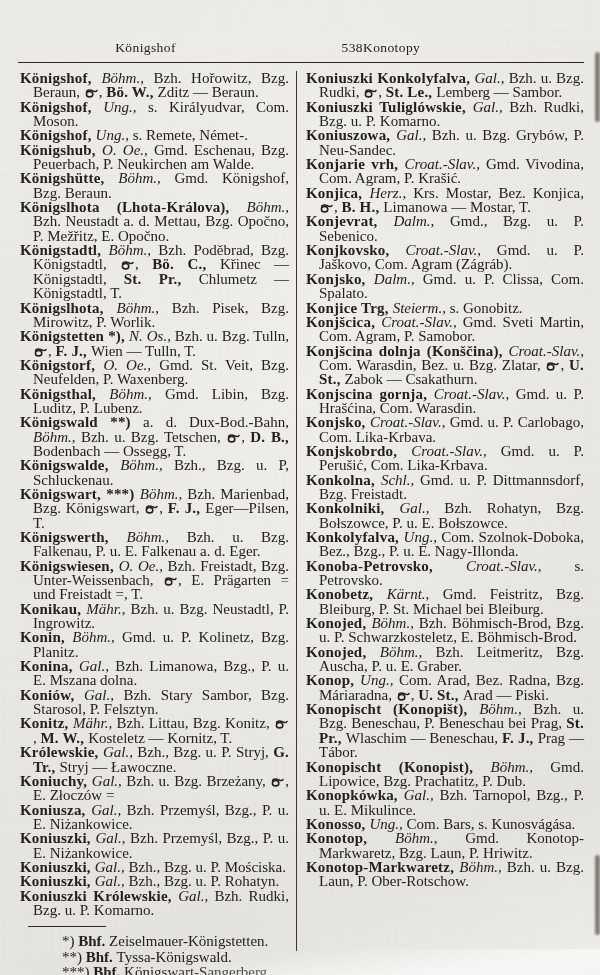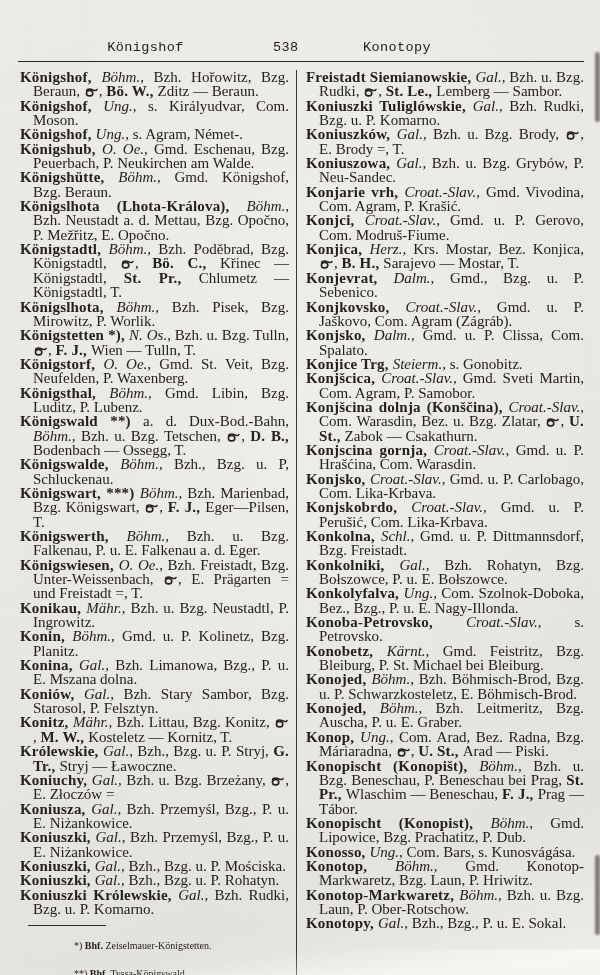--- a/index.html
+++ b/index.html
@@ -19,24 +19,24 @@
     overflow:hidden;
   }
   .edge-smudge{position:absolute;right:0;width:5px;background:rgba(40,35,30,.55);border-radius:3px;filter:blur(1px);}
   .edge-smudge.top{top:52px;height:70px;}
   .edge-smudge.bottom{top:855px;height:80px;}
   .bottom-edge{position:absolute;left:0;bottom:0;width:100%;height:26px;
     background:linear-gradient(173deg, rgba(0,0,0,0) 40%, rgba(255,255,255,.55) 75%, #f5f4f1 100%);}
 
   .header{
     position:relative;display:flex;align-items:baseline;
-    padding:40px 18px 6px 18px;font-size:13.5px;letter-spacing:.4px;font-family:Liberation Mono, monospace;
+    padding:40px 18px 6px 18px;font-size:13.5px;letter-spacing:.4px;
   }
   .header .h-left{width:255px;text-align:center;}
-  .header .h-center{width:90px;text-align:left;}
+  .header .h-center{width:90px;text-align:right;}
   .header .h-right{flex:1;text-align:left;}
   .header-rule{margin:0 16px 0 18px;border-top:1.6px solid #2c2925;height:0;}
 
   .columns{display:flex;padding:8px 12px 0 20px;align-items:stretch;}
   .col{box-sizing:border-box;}
   .col-left{width:276px;padding-right:7px;}
   .col-divider{width:1px;background:#3a3630;margin-bottom:30px;}
   .col-right{flex:1;padding-left:9px;padding-right:4px;}
 
   p.entry{
@@ -45,21 +45,21 @@
     text-indent:-13px;padding-left:13px;
   }
   p.entry .b{font-weight:700;letter-spacing:.2px;}
   p.entry .i{font-style:italic;}
   .ph{display:inline-block;vertical-align:-1px;margin:0 1px;color:#24211e;}
   .ph svg{display:block;}
 
   .footnotes{margin-top:9px;}
   .footnote-rule{width:78px;border-top:1.2px solid #2c2925;margin:0 0 7px 8px;}
   p.footnote{
-    margin:12px;font-size:10px;line-height:15.5px;padding-left:42px;
+    margin:0;font-size:15px;line-height:15.5px;padding-left:42px;
     text-indent:0;text-align:left;
   }
   p.footnote .b{font-weight:700;}
 </style>
 </head>
 <body>
 
 <div class="page">
   <div class="edge-smudge top"></div>
   <div class="edge-smudge bottom"></div>
@@ -71,21 +71,21 @@
   </div>
   <div class="header-rule"></div>
 
   <div class="columns">
     <div class="col col-left" id="col-left">
         <p class="entry"><span class="b">Königshof, </span><span class="i">Böhm., </span><span class="n">Bzh. Hořowitz, Bzg. Beraun, </span><span class="ph"><svg width="13" height="9" viewBox="0 0 13 9">
               <path d="M1.6 3.1C1.6 1.8 3 1 4.6 1c2.3 0 3.1 1.5 5.2 1.5 1.3 0 2-.5 2.2-1.1" fill="none" stroke="currentColor" stroke-width="1.5" stroke-linecap="round"></path>
               <ellipse cx="4.6" cy="5.2" rx="3.2" ry="2.7" fill="none" stroke="currentColor" stroke-width="1.6"></ellipse>
             </svg></span><span class="n">, </span><span class="b">Bö. W., </span><span class="n">Zditz — Beraun.</span></p>
         <p class="entry"><span class="b">Königshof, </span><span class="i">Ung., </span><span class="n">s. Királyudvar, Com. Moson.</span></p>
-        <p class="entry"><span class="b">Königshof, </span><span class="i">Ung., </span><span class="n">s. Agram, Német-.</span></p>
+        <p class="entry"><span class="b">Königshof, </span><span class="i">Ung., </span><span class="n">s. Remete, Német-.</span></p>
         <p class="entry"><span class="b">Königshub, </span><span class="i">O. Oe., </span><span class="n">Gmd. Eschenau, Bzg. Peuerbach, P. Neukirchen am Walde.</span></p>
         <p class="entry"><span class="b">Königshütte, </span><span class="i">Böhm., </span><span class="n">Gmd. Königshof, Bzg. Beraun.</span></p>
         <p class="entry"><span class="b">Königslhota (Lhota-Králova), </span><span class="i">Böhm., </span><span class="n">Bzh. Neustadt a. d. Mettau, Bzg. Opočno, P. Mežřitz, E. Opočno.</span></p>
         <p class="entry"><span class="b">Königstadtl, </span><span class="i">Böhm., </span><span class="n">Bzh. Poděbrad, Bzg. Königstadtl, </span><span class="ph"><svg width="13" height="9" viewBox="0 0 13 9">
               <path d="M1.6 3.1C1.6 1.8 3 1 4.6 1c2.3 0 3.1 1.5 5.2 1.5 1.3 0 2-.5 2.2-1.1" fill="none" stroke="currentColor" stroke-width="1.5" stroke-linecap="round"></path>
               <ellipse cx="4.6" cy="5.2" rx="3.2" ry="2.7" fill="none" stroke="currentColor" stroke-width="1.6"></ellipse>
             </svg></span><span class="n">, </span><span class="b">Bö. C., </span><span class="n">Křinec — Königstadtl, </span><span class="b">St. Pr., </span><span class="n">Chlumetz — Königstadtl, T.</span></p>
         <p class="entry"><span class="b">Königslhota, </span><span class="i">Böhm., </span><span class="n">Bzh. Pisek, Bzg. Mirowitz, P. Worlik.</span></p>
         <p class="entry"><span class="b">Königstetten *), </span><span class="i">N. Os., </span><span class="n">Bzh. u. Bzg. Tulln, </span><span class="ph"><svg width="13" height="9" viewBox="0 0 13 9">
               <path d="M1.6 3.1C1.6 1.8 3 1 4.6 1c2.3 0 3.1 1.5 5.2 1.5 1.3 0 2-.5 2.2-1.1" fill="none" stroke="currentColor" stroke-width="1.5" stroke-linecap="round"></path>
@@ -127,36 +127,31 @@
         <p class="entry"><span class="b">Koniuszki Królewskie, </span><span class="i">Gal., </span><span class="n">Bzh. Rudki, Bzg. u. P. Komarno.</span></p>
         <div class="footnotes">
           <div class="footnote-rule"></div>
           <p class="footnote"><span class="n">*) </span><span class="b">Bhf. </span><span class="n">Zeiselmauer-Königstetten.</span></p>
           <p class="footnote"><span class="n">**) </span><span class="b">Bhf. </span><span class="n">Tyssa-Königswald.</span></p>
           <p class="footnote"><span class="n">***) </span><span class="b">Bhf. </span><span class="n">Königswart-Sangerberg.</span></p>
         </div>
       </div>
     <div class="col-divider"></div>
     <div class="col col-right" id="col-right">
-        <p class="entry"><span class="b">Freistadt Siemianowskie, </span><span class="i">Gal., </span><span class="n">Bzh. u. Bzg. Rudki, </span><span class="ph"><svg width="13" height="9" viewBox="0 0 13 9">
+        <p class="entry"><span class="b">Koniuszki Konkolyfalva, </span><span class="i">Gal., </span><span class="n">Bzh. u. Bzg. Rudki, </span><span class="ph"><svg width="13" height="9" viewBox="0 0 13 9">
               <path d="M1.6 3.1C1.6 1.8 3 1 4.6 1c2.3 0 3.1 1.5 5.2 1.5 1.3 0 2-.5 2.2-1.1" fill="none" stroke="currentColor" stroke-width="1.5" stroke-linecap="round"></path>
               <ellipse cx="4.6" cy="5.2" rx="3.2" ry="2.7" fill="none" stroke="currentColor" stroke-width="1.6"></ellipse>
             </svg></span><span class="n">, </span><span class="b">St. Le., </span><span class="n">Lemberg — Sambor.</span></p>
         <p class="entry"><span class="b">Koniuszki Tuliglówskie, </span><span class="i">Gal., </span><span class="n">Bzh. Rudki, Bzg. u. P. Komarno.</span></p>
-        <p class="entry"><span class="b">Koniuszków, </span><span class="i">Gal., </span><span class="n">Bzh. u. Bzg. Brody, </span><span class="ph"><svg width="13" height="9" viewBox="0 0 13 9">
-              <path d="M1.6 3.1C1.6 1.8 3 1 4.6 1c2.3 0 3.1 1.5 5.2 1.5 1.3 0 2-.5 2.2-1.1" fill="none" stroke="currentColor" stroke-width="1.5" stroke-linecap="round"></path>
-              <ellipse cx="4.6" cy="5.2" rx="3.2" ry="2.7" fill="none" stroke="currentColor" stroke-width="1.6"></ellipse>
-            </svg></span><span class="n">, E. Brody =, T.</span></p>
         <p class="entry"><span class="b">Koniuszowa, </span><span class="i">Gal., </span><span class="n">Bzh. u. Bzg. Grybów, P. Neu-Sandec.</span></p>
         <p class="entry"><span class="b">Konjarie vrh, </span><span class="i">Croat.-Slav., </span><span class="n">Gmd. Vivodina, Com. Agram, P. Krašić.</span></p>
-        <p class="entry"><span class="b">Konjci, </span><span class="i">Croat.-Slav., </span><span class="n">Gmd. u. P. Gerovo, Com. Modruš-Fiume.</span></p>
         <p class="entry"><span class="b">Konjica, </span><span class="i">Herz., </span><span class="n">Krs. Mostar, Bez. Konjica, </span><span class="ph"><svg width="13" height="9" viewBox="0 0 13 9">
               <path d="M1.6 3.1C1.6 1.8 3 1 4.6 1c2.3 0 3.1 1.5 5.2 1.5 1.3 0 2-.5 2.2-1.1" fill="none" stroke="currentColor" stroke-width="1.5" stroke-linecap="round"></path>
               <ellipse cx="4.6" cy="5.2" rx="3.2" ry="2.7" fill="none" stroke="currentColor" stroke-width="1.6"></ellipse>
-            </svg></span><span class="n">, </span><span class="b">B. H., </span><span class="n">Sarajevo — Mostar, T.</span></p>
+            </svg></span><span class="n">, </span><span class="b">B. H., </span><span class="n">Limanowa — Mostar, T.</span></p>
         <p class="entry"><span class="b">Konjevrat, </span><span class="i">Dalm., </span><span class="n">Gmd., Bzg. u. P. Sebenico.</span></p>
         <p class="entry"><span class="b">Konjkovsko, </span><span class="i">Croat.-Slav., </span><span class="n">Gmd. u. P. Jaškovo, Com. Agram (Zágráb).</span></p>
         <p class="entry"><span class="b">Konjsko, </span><span class="i">Dalm., </span><span class="n">Gmd. u. P. Clissa, Com. Spalato.</span></p>
         <p class="entry"><span class="b">Konjice Trg, </span><span class="i">Steierm., </span><span class="n">s. Gonobitz.</span></p>
         <p class="entry"><span class="b">Konjšcica, </span><span class="i">Croat.-Slav., </span><span class="n">Gmd. Sveti Martin, Com. Agram, P. Samobor.</span></p>
         <p class="entry"><span class="b">Konjšcina dolnja (Konščina), </span><span class="i">Croat.-Slav., </span><span class="n">Com. Warasdin, Bez. u. Bzg. Zlatar, </span><span class="ph"><svg width="13" height="9" viewBox="0 0 13 9">
               <path d="M1.6 3.1C1.6 1.8 3 1 4.6 1c2.3 0 3.1 1.5 5.2 1.5 1.3 0 2-.5 2.2-1.1" fill="none" stroke="currentColor" stroke-width="1.5" stroke-linecap="round"></path>
               <ellipse cx="4.6" cy="5.2" rx="3.2" ry="2.7" fill="none" stroke="currentColor" stroke-width="1.6"></ellipse>
             </svg></span><span class="n">, </span><span class="b">U. St., </span><span class="n">Zabok — Csakathurn.</span></p>
         <p class="entry"><span class="b">Konjscina gornja, </span><span class="i">Croat.-Slav., </span><span class="n">Gmd. u. P. Hrašćina, Com. Warasdin.</span></p>
@@ -168,21 +163,21 @@
         <p class="entry"><span class="b">Konoba-Petrovsko, </span><span class="i">Croat.-Slav., </span><span class="n">s. Petrovsko.</span></p>
         <p class="entry"><span class="b">Konobetz, </span><span class="i">Kärnt., </span><span class="n">Gmd. Feistritz, Bzg. Bleiburg, P. St. Michael bei Bleiburg.</span></p>
         <p class="entry"><span class="b">Konojed, </span><span class="i">Böhm., </span><span class="n">Bzh. Böhmisch-Brod, Bzg. u. P. Schwarzkosteletz, E. Böhmisch-Brod.</span></p>
         <p class="entry"><span class="b">Konojed, </span><span class="i">Böhm., </span><span class="n">Bzh. Leitmeritz, Bzg. Auscha, P. u. E. Graber.</span></p>
         <p class="entry"><span class="b">Konop, </span><span class="i">Ung., </span><span class="n">Com. Arad, Bez. Radna, Bzg. Máriaradna, </span><span class="ph"><svg width="13" height="9" viewBox="0 0 13 9">
               <path d="M1.6 3.1C1.6 1.8 3 1 4.6 1c2.3 0 3.1 1.5 5.2 1.5 1.3 0 2-.5 2.2-1.1" fill="none" stroke="currentColor" stroke-width="1.5" stroke-linecap="round"></path>
               <ellipse cx="4.6" cy="5.2" rx="3.2" ry="2.7" fill="none" stroke="currentColor" stroke-width="1.6"></ellipse>
             </svg></span><span class="n">, </span><span class="b">U. St., </span><span class="n">Arad — Piski.</span></p>
         <p class="entry"><span class="b">Konopischt (Konopišt), </span><span class="i">Böhm., </span><span class="n">Bzh. u. Bzg. Beneschau, P. Beneschau bei Prag, </span><span class="b">St. Pr., </span><span class="n">Wlaschim — Beneschau, </span><span class="b">F. J., </span><span class="n">Prag — Tábor.</span></p>
         <p class="entry"><span class="b">Konopischt (Konopist), </span><span class="i">Böhm., </span><span class="n">Gmd. Lipowice, Bzg. Prachatitz, P. Dub.</span></p>
+        <p class="entry"><span class="b">Konopkówka, </span><span class="i">Gal., </span><span class="n">Bzh. Tarnopol, Bzg., P. u. E. Mikulince.</span></p>
         <p class="entry"><span class="b">Konosso, </span><span class="i">Ung., </span><span class="n">Com. Bars, s. Kunosvágása.</span></p>
         <p class="entry"><span class="b">Konotop, </span><span class="i">Böhm., </span><span class="n">Gmd. Konotop-Markwaretz, Bzg. Laun, P. Hriwitz.</span></p>
         <p class="entry"><span class="b">Konotop-Markwaretz, </span><span class="i">Böhm., </span><span class="n">Bzh. u. Bzg. Laun, P. Ober-Rotschow.</span></p>
-        <p class="entry"><span class="b">Konotopy, </span><span class="i">Gal., </span><span class="n">Bzh., Bzg., P. u. E. Sokal.</span></p>
       </div>
   </div>
 
   <div class="bottom-edge"></div>
 </div>
 
 </body></html>

